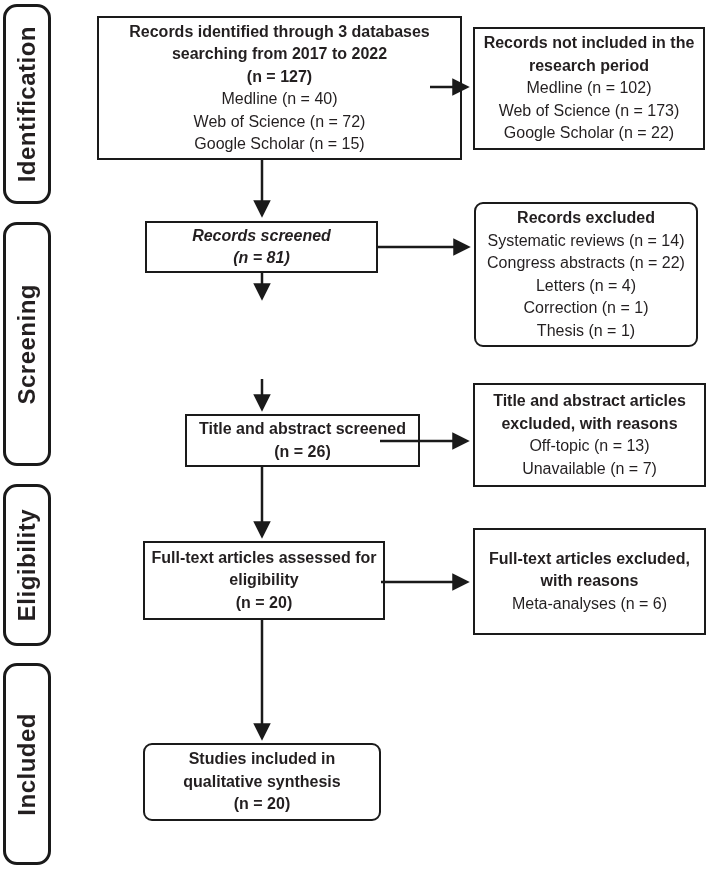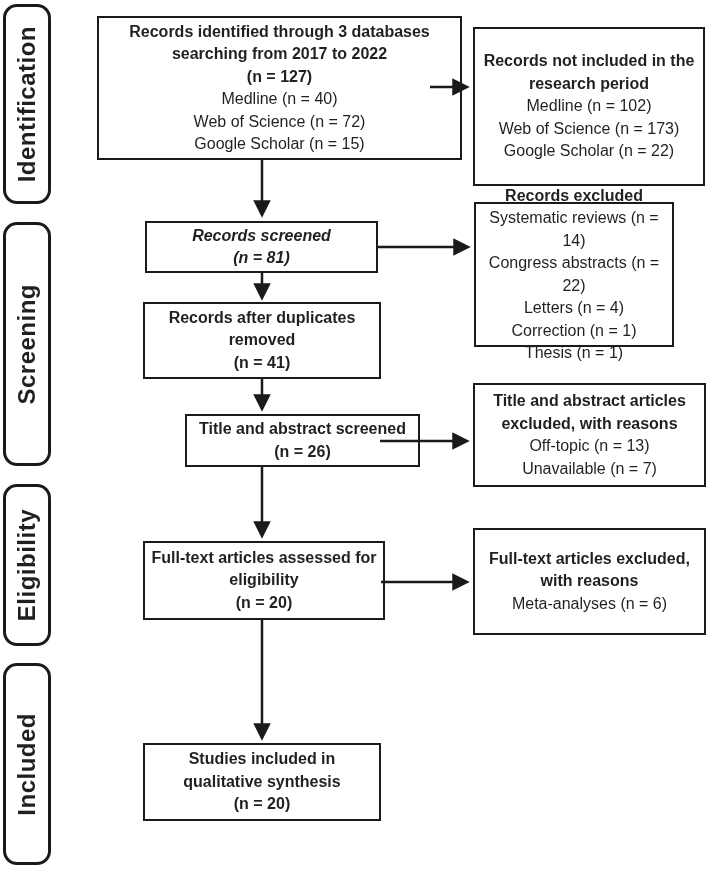--- a/index.html
+++ b/index.html
@@ -68,48 +68,44 @@
     <div>Medline (n = 40)</div>
     <div>Web of Science (n = 72)</div>
     <div>Google Scholar (n = 15)</div>
   </div>
 
   <div class="box" style="left:145px;top:221px;width:233px;height:52px;font-style:italic;">
     <div class="title">Records screened</div>
     <div class="title">(n = 81)</div>
   </div>
 
-  <div class="box" style="left:143px;top:302px;width:238px;height:77px;">
-    <div class="title">Records after duplicates removed</div>
-    <div class="title">(n = 41)</div>
-  </div>
 
   <div class="box" style="left:145px;top:414px;width:235px;height:53px;margin-left:40px;">
     <div class="title">Title and abstract screened</div>
     <div class="title">(n = 26)</div>
   </div>
 
   <div class="box" style="left:143px;top:541px;width:242px;height:79px;">
     <div class="title">Full-text articles assessed for eligibility</div>
     <div class="title">(n = 20)</div>
   </div>
 
-  <div class="box" style="left:143px;top:743px;width:238px;height:78px;">
+  <div class="box" style="left:143px;top:743px;width:238px;height:78px;border-radius:9px;">
     <div class="title">Studies included in qualitative synthesis</div>
     <div class="title">(n = 20)</div>
   </div>
 
-  <div class="box" style="left:473px;top:27px;width:232px;height:159px;">
+  <div class="box" style="left:473px;top:27px;width:232px;height:123px;">
     <div class="title">Records not included in the research period</div>
     <div>Medline (n = 102)</div>
     <div>Web of Science (n = 173)</div>
     <div>Google Scholar (n = 22)</div>
   </div>
 
-  <div class="box" style="left:474px;top:202px;width:200px;height:145px;">
+  <div class="box" style="left:474px;top:202px;width:224px;height:145px;border-radius:9px;">
     <div class="title">Records excluded</div>
     <div>Systematic reviews (n = 14)</div>
     <div>Congress abstracts (n = 22)</div>
     <div>Letters (n = 4)</div>
     <div>Correction (n = 1)</div>
     <div>Thesis (n = 1)</div>
   </div>
 
   <div class="box" style="left:473px;top:383px;width:233px;height:104px;">
     <div class="title">Title and abstract articles excluded, with reasons</div>

